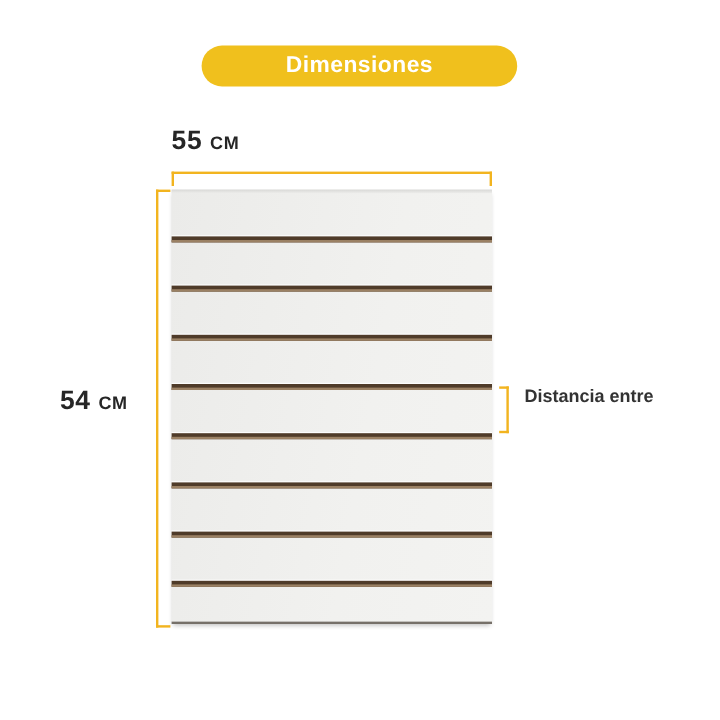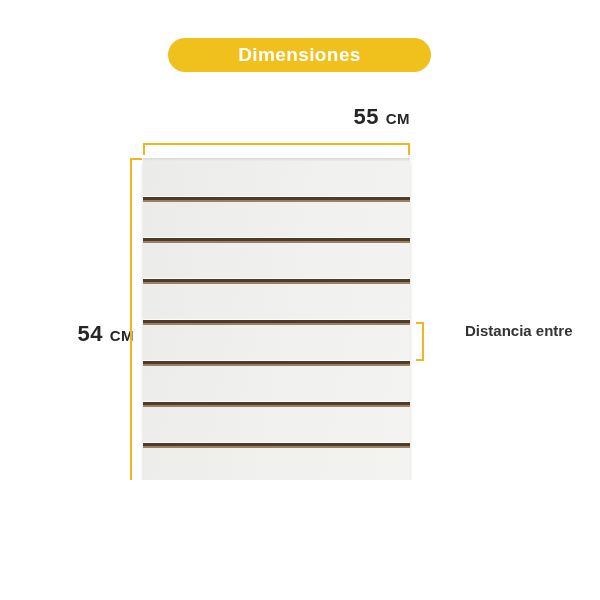--- a/index.html
+++ b/index.html
@@ -14,42 +14,42 @@
     --groove-dark:#4F3B29;
     --groove-light:#9B8164;
   }
   html,body{margin:0;padding:0;}
   body{
     background:var(--bg);
     font-family:"Liberation Sans", sans-serif;
   }
   .canvas{
     position:relative;
-    width:600px;height:480px;
+    width:600px;height:600px;
     background:var(--bg);
     overflow:hidden;
   }
   .badge{
     position:absolute;
     left:168px;top:38px;width:263px;height:34px;
     background:var(--badge);
     border-radius:17px;
     display:flex;align-items:center;justify-content:center;
   }
   .badge span{
     color:#ffffff;
     font-size:19px;font-weight:700;letter-spacing:.4px;
   }
   .dim-label{
     position:absolute;
     color:var(--label);
     font-size:22px;font-weight:700;
     font-variant:small-caps;
     letter-spacing:.5px;
-    text-align:right;
+    text-align:left;
   }
   .width-label{ left:143px; top:104px; width:267px; }
   .height-label{ left:50px; top:321px; width:84px; }
   .top-dim{
     position:absolute;
     left:143px;top:143px;width:267px;height:12px;
     border-top:2.5px solid var(--accent);
     border-left:2.5px solid var(--accent);
     border-right:2.5px solid var(--accent);
     box-sizing:border-box;
@@ -88,21 +88,20 @@
     border-top:2.5px solid var(--accent);
     border-bottom:2.5px solid var(--accent);
     box-sizing:border-box;
   }
   .annotation{
     position:absolute;
     left:437px;top:321px;
     color:var(--annotation);
     font-size:15px;font-weight:700;line-height:19px;
     white-space:nowrap;
-    margin-left:28px;
   }
 </style>
 </head>
 <body>
 
 <div class="canvas">
 
   <div class="badge">
     <span>Dimensiones</span>
   </div>

